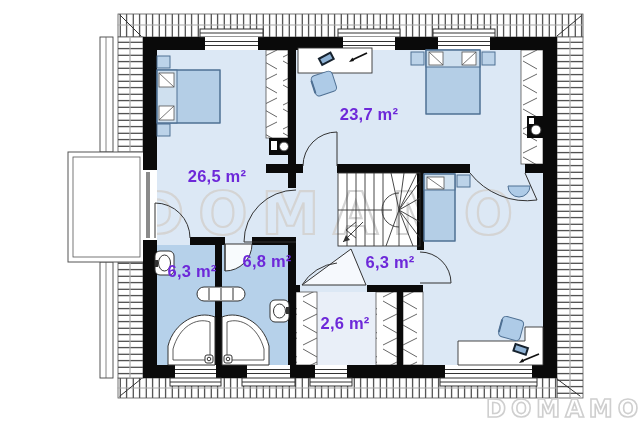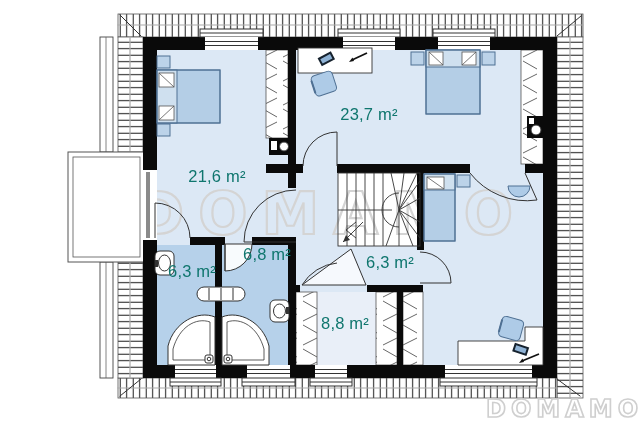--- a/index.html
+++ b/index.html
@@ -1,20 +1,20 @@
 <!DOCTYPE html>
 <html><head>
 <meta charset="utf-8">
 <style>
   html,body{margin:0;padding:0;background:#ffffff;}
   #stage{position:relative;width:640px;height:423px;background:#fff;overflow:hidden;
          font-family:"Liberation Sans",sans-serif;}
   .layer{position:absolute;left:0;top:0;}
-  .lbl{position:absolute;transform:translate(-50%,-50%);font-weight:normal;font-size:16.5px;
-       color:#0f766e;white-space:nowrap;z-index:4;letter-spacing:0.2px;}
+  .lbl{position:absolute;transform:translate(-50%,-50%);font-weight:bold;font-size:16.5px;
+       color:#6d28d9;white-space:nowrap;z-index:4;letter-spacing:0.2px;}
   .wm-center{position:absolute;left:136px;top:180px;z-index:1;
        font-family:"DejaVu Sans",sans-serif;font-weight:bold;font-size:58px;letter-spacing:14px;
        color:#ececec;-webkit-text-fill-color:transparent;-webkit-text-stroke:2.2px #d4d4d4;
        white-space:nowrap;}
   .wm-bottom{position:absolute;left:486px;top:395px;z-index:4;
        font-family:"DejaVu Sans",sans-serif;font-weight:bold;font-size:24px;letter-spacing:5px;
        color:#ededed;-webkit-text-fill-color:transparent;-webkit-text-stroke:1.6px #cfcfcf;
        white-space:nowrap;}
 </style>
 </head>
@@ -287,21 +287,21 @@
         <path d="M420,252 A31,31 0 0 1 451,283"></path>
           <path d="M420,283 L451,283"></path>
       </g>
       <g>
         <path d="M302,285 L351,249 L366,285 Z" fill="#ffffff" fill-opacity="0.75"></path>
         <path d="M302,285 A46,46 0 0 1 337,263"></path>
       </g>
     </g>
   </svg>
 
-  <div class="lbl" style="left:217px;top:176px">21,6 m²</div>
+  <div class="lbl" style="left:217px;top:176px">26,5 m²</div>
   <div class="lbl" style="left:369px;top:114px">23,7 m²</div>
   <div class="lbl" style="left:192px;top:271px">6,3 m²</div>
-  <div class="lbl" style="left:267px;top:254px">6,8 m²</div>
+  <div class="lbl" style="left:267px;top:261px">6,8 m²</div>
   <div class="lbl" style="left:390px;top:262px">6,3 m²</div>
-  <div class="lbl" style="left:345px;top:323px">8,8 m²</div>
+  <div class="lbl" style="left:345px;top:323px">2,6 m²</div>
 
   <div class="wm-bottom">DOMAMO</div>
 </div>
 
 </body></html>

